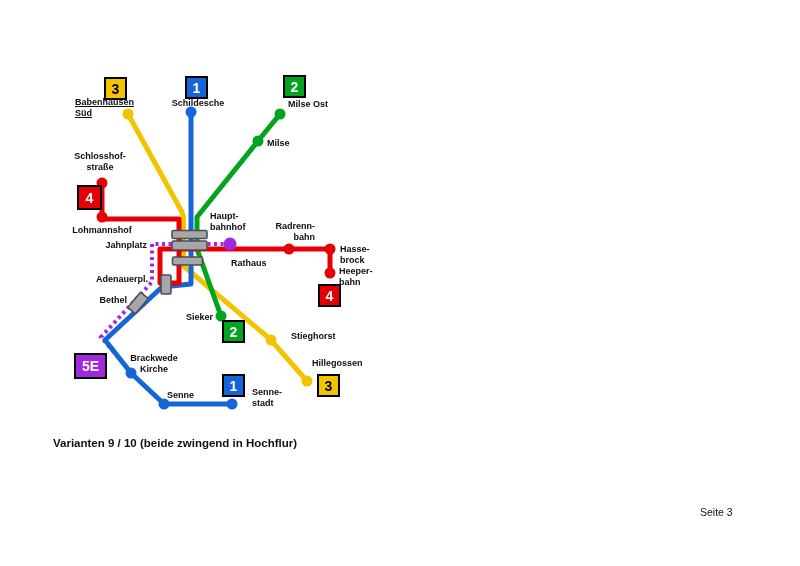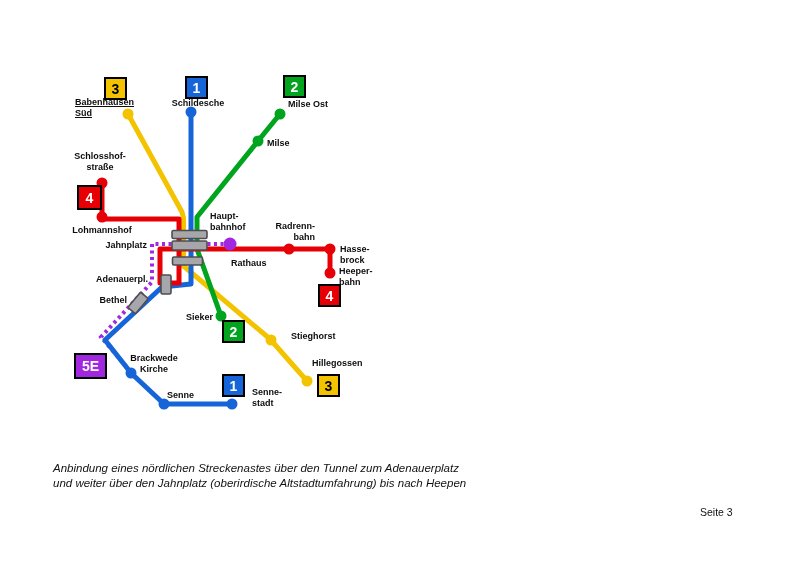--- a/index.html
+++ b/index.html
@@ -160,17 +160,16 @@
   <div class="st-label ta-r" style="left:67px;top:295px;width:60px;">Bethel</div>
   <div class="st-label ta-r" style="left:173px;top:312px;width:40px;">Sieker</div>
   <div class="st-label" style="left:291px;top:331px;">Stieghorst</div>
   <div class="st-label" style="left:312px;top:358px;">Hillegossen</div>
   <div class="st-label ta-c" style="left:114px;top:353px;width:80px;">Brackwede
 Kirche</div>
   <div class="st-label" style="left:167px;top:390px;">Senne</div>
   <div class="st-label" style="left:252px;top:387px;">Senne-
 stadt</div>
 
-  <div class="caption-body">Anbindung eines nördlichen Streckenastes über den Tunnel zum Adenauerplatz
-und weiter über den Jahnplatz (oberirdische Altstadtumfahrung) bis nach Heepen</div>
+  <div class="caption-heading">Varianten 9 / 10 (beide zwingend in Hochflur)</div>
   <div class="page-number">Seite 3</div>
 
 </div>
 
 </body></html>

